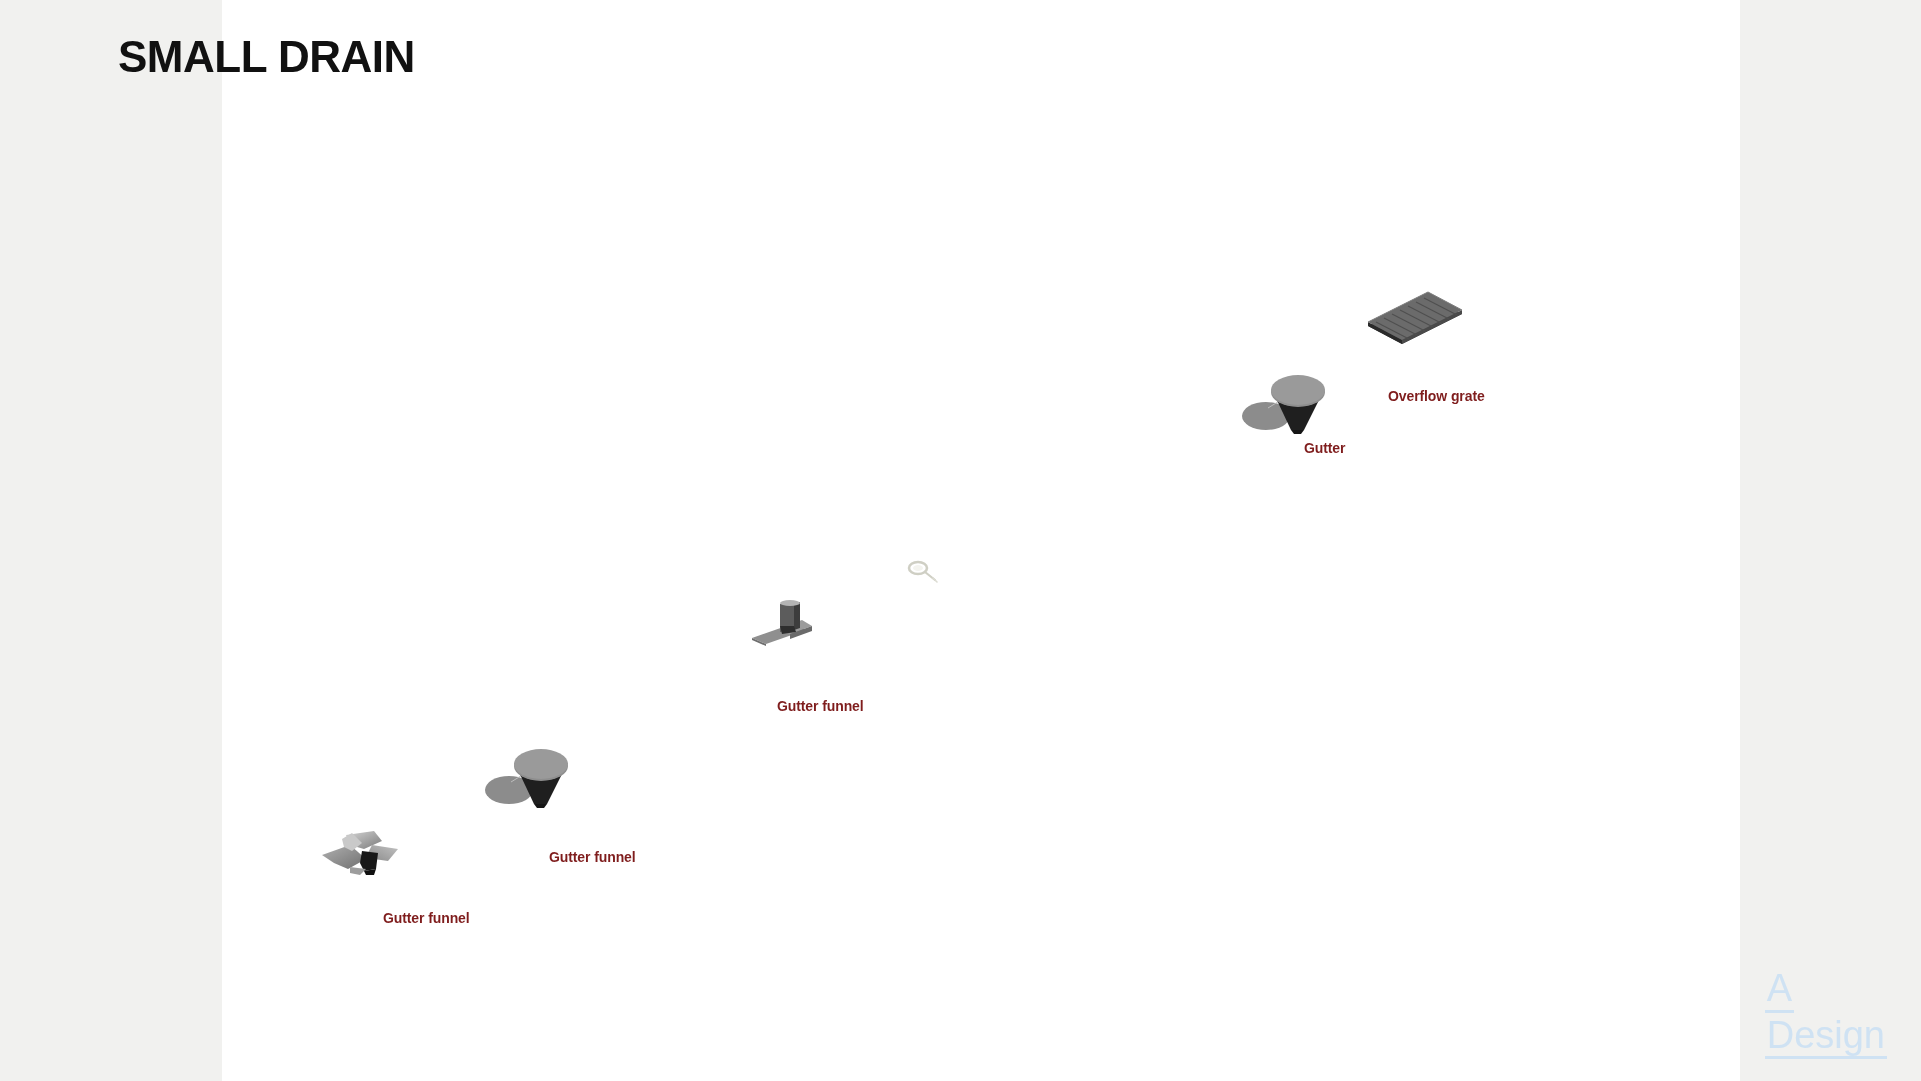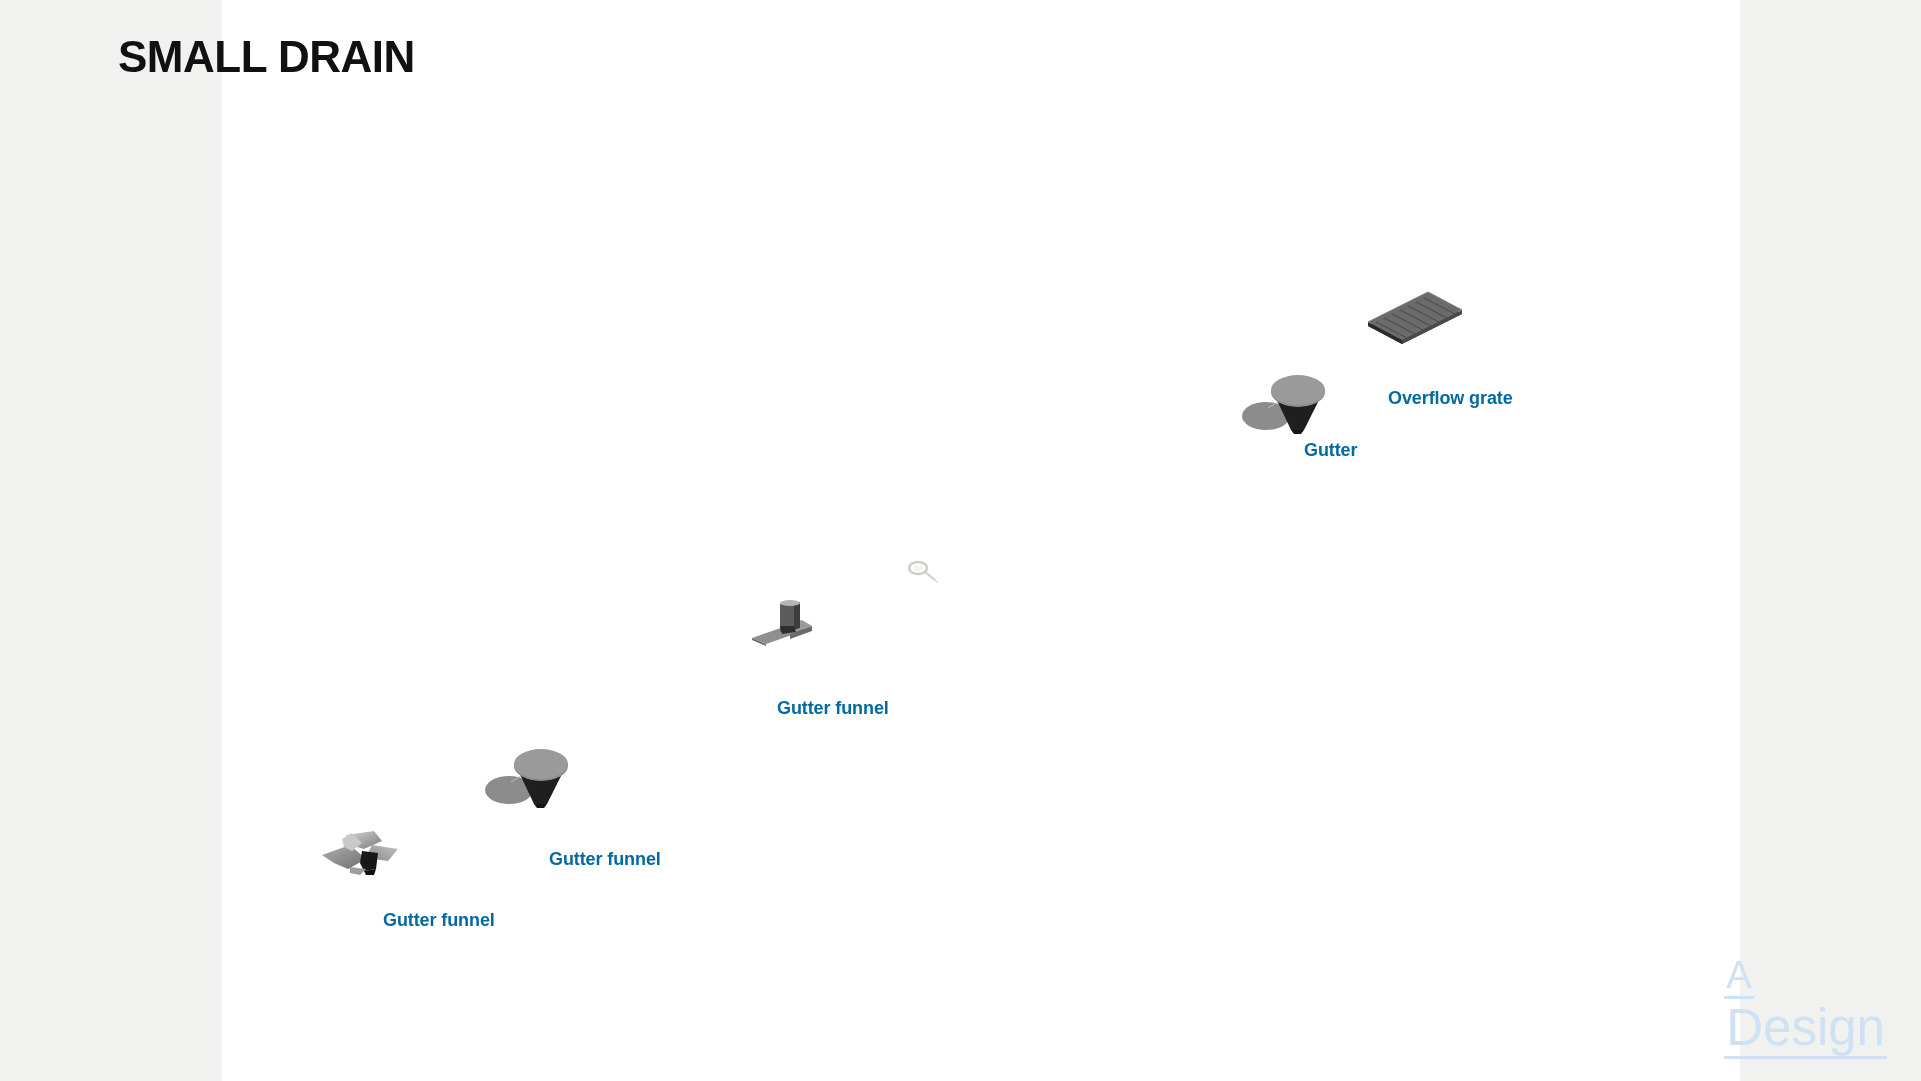--- a/index.html
+++ b/index.html
@@ -31,23 +31,23 @@
     top: 32px;
     font-size: 44px;
     font-weight: bold;
     letter-spacing: -0.5px;
     color: #111111;
     white-space: nowrap;
   }
   
   .part-label {
     position: absolute;
-    font-size: 18px;
+    font-size: 14px;
     font-weight: bold;
-    color: #0369a1;
+    color: #7f1d1d;
     white-space: nowrap;
     letter-spacing: -0.1px;
   }
   
   .part {
     position: absolute;
   }
   .part svg { display: block; overflow: visible; }
 
   
@@ -60,21 +60,21 @@
     line-height: 1.06;
     user-select: none;
   }
   .watermark .wm-a {
     font-size: 38px;
     border-bottom: 3px solid #cfe2f3;
     display: inline-block;
     padding: 0 2px 1px 2px;
   }
   .watermark .wm-design {
-    font-size: 51px;
+    font-size: 38px;
     border-bottom: 3px solid #cfe2f3;
     display: inline-block;
     padding: 0 2px 1px 2px;
     margin-top: 2px;
   }
 </style>
 </head>
 <body>
 
 <div class="page">

